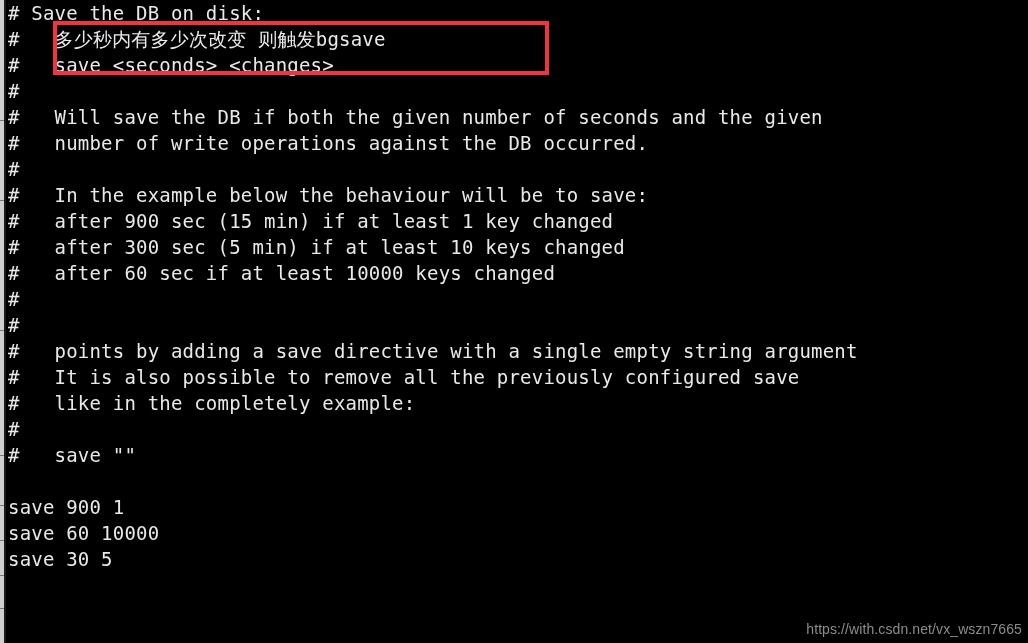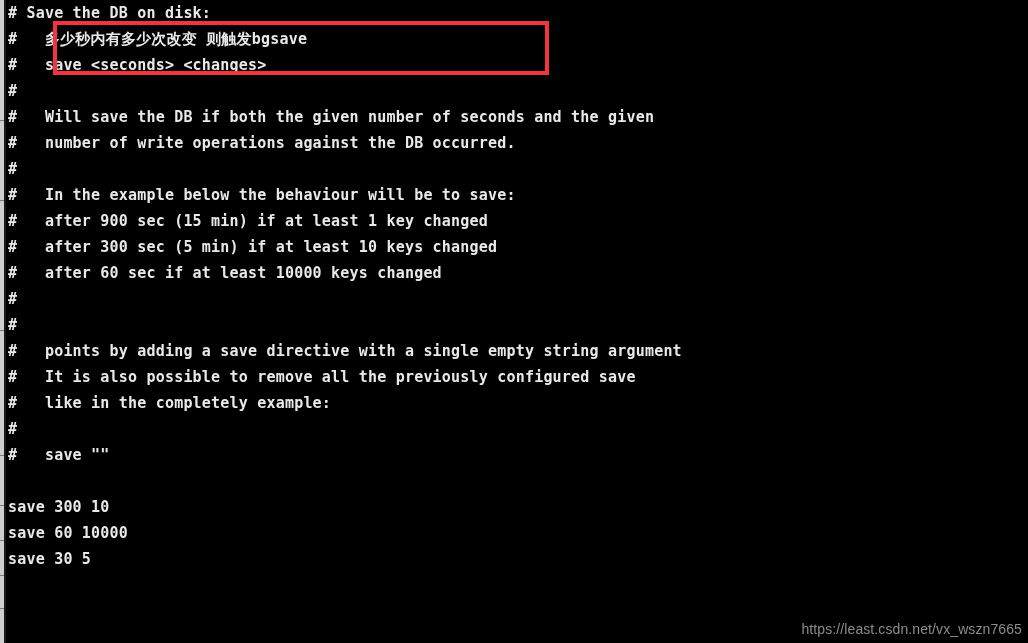--- a/index.html
+++ b/index.html
@@ -54,26 +54,25 @@
     position: absolute;
     left: 8px;
     top: 0;
     width: 1020px;
     z-index: 2;
   }
 
   .line {
     height: 26px;
     line-height: 26px;
-    font-size: 15px;
+    font-size: 19px;
     letter-spacing: 0.2px;
     color: #e9e9e9;
     white-space: pre;
     font-family: "DejaVu Sans Mono", "Liberation Mono", monospace;
-    font-weight: bold;
   }
   .line.gap { color: transparent; }
 
   
   #highlight-box {
     position: absolute;
     left: 53px;
     top: 21px;
     width: 496px;
     height: 54px;
@@ -125,22 +124,22 @@
     <div class="line">#   after 300 sec (5 min) if at least 10 keys changed</div>
     <div class="line">#   after 60 sec if at least 10000 keys changed</div>
     <div class="line">#</div>
     <div class="line">#</div>
     <div class="line">#   points by adding a save directive with a single empty string argument</div>
     <div class="line">#   It is also possible to remove all the previously configured save</div>
     <div class="line">#   like in the completely example:</div>
     <div class="line">#</div>
     <div class="line">#   save ""</div>
     <div class="line gap"></div>
-    <div class="line">save 300 10</div>
+    <div class="line">save 900 1</div>
     <div class="line">save 60 10000</div>
     <div class="line">save 30 5</div>
   </div>
 
   <div id="highlight-box"></div>
 
-  <div id="watermark">https://least.csdn.net/vx_wszn7665</div>
+  <div id="watermark">https://with.csdn.net/vx_wszn7665</div>
 
 </div>
 
 </body></html>

